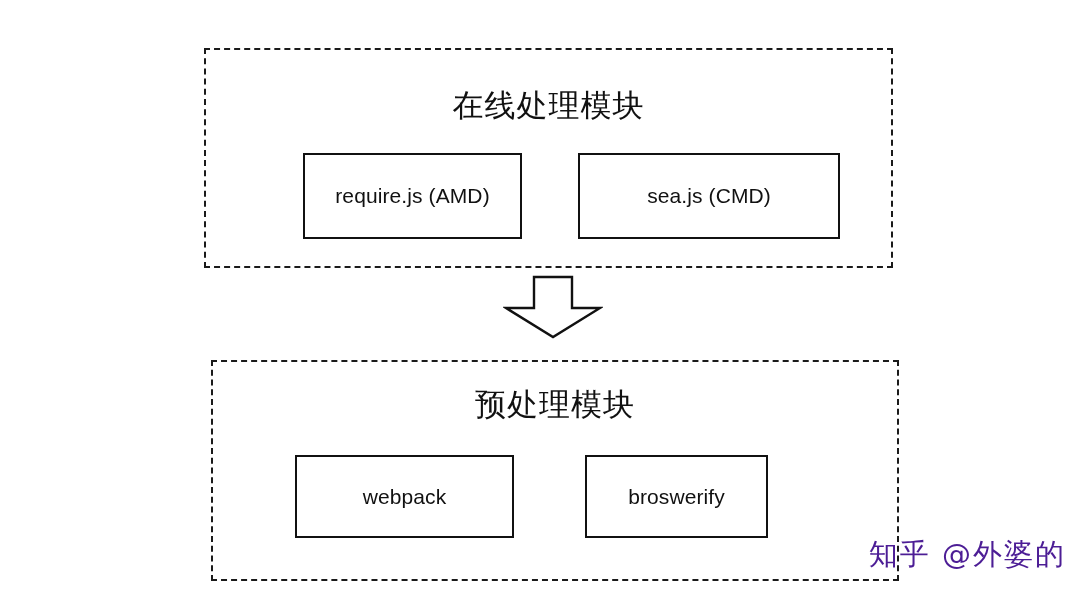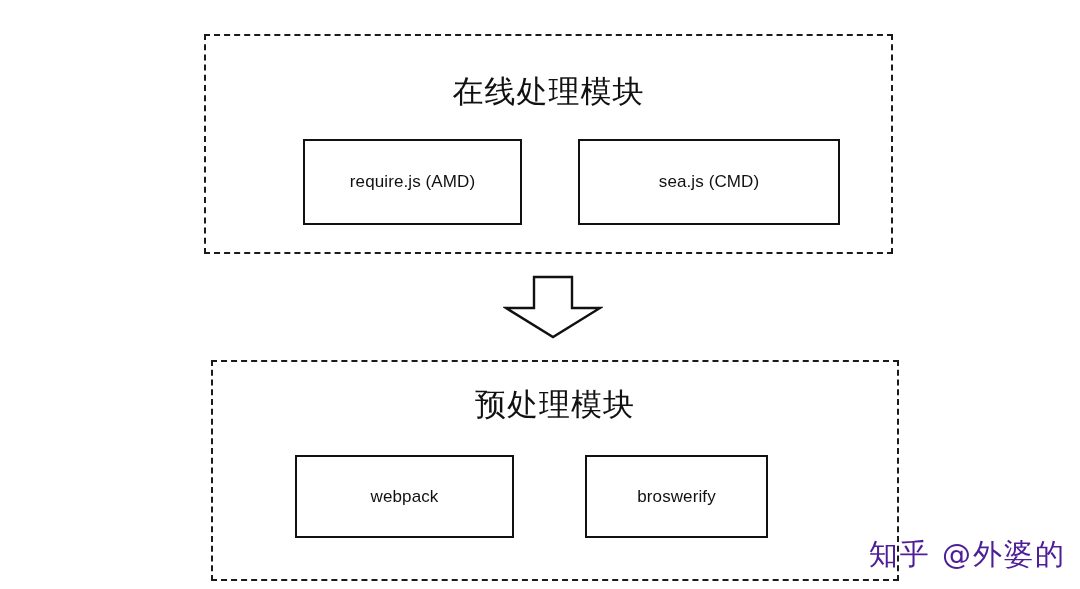--- a/index.html
+++ b/index.html
@@ -22,21 +22,21 @@
 
   
   .group {
     position: absolute;
     box-sizing: border-box;
     background: transparent;
     border: 2px dashed #1a1a1a;
   }
   #group-online {
     left: 204px;
-    top: 34px;
+    top: 48px;
     width: 689px;
     height: 220px;
   }
   #group-preprocess {
     left: 211px;
     top: 360px;
     width: 688px;
     height: 221px;
   }
 
@@ -62,21 +62,21 @@
     position: absolute;
     box-sizing: border-box;
     background: #ffffff;
     border: 2px solid #111111;
     display: flex;
     align-items: center;
     justify-content: center;
   }
   .node-label {
     font-family: "Liberation Sans", "DejaVu Sans", sans-serif;
-    font-size: 17px;
+    font-size: 21px;
     color: #111111;
     white-space: nowrap;
     letter-spacing: 0.1px;
   }
 
   
   #node-requirejs {
     left: 97px;
     top: 103px;
     width: 219px;

